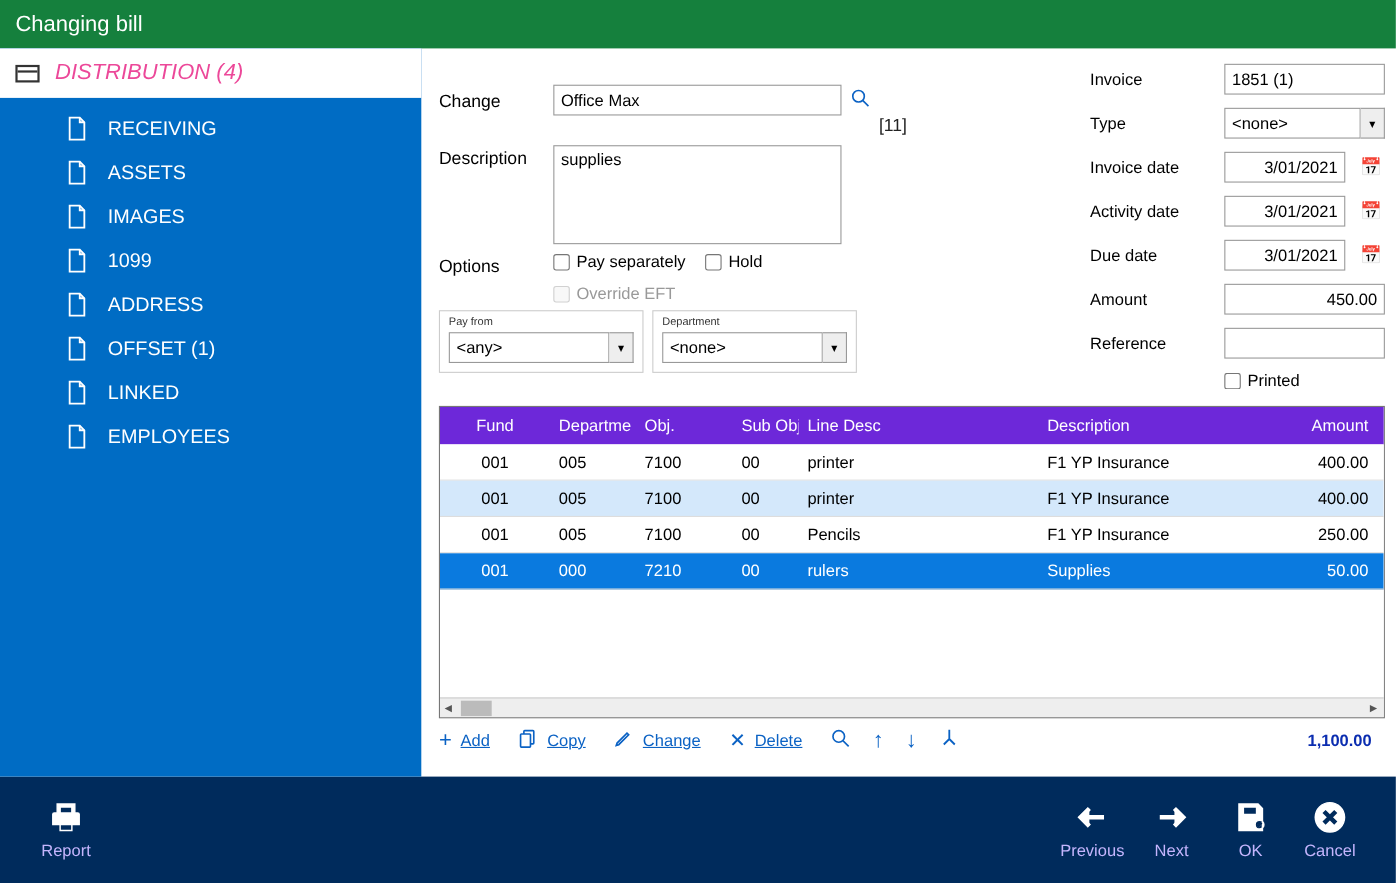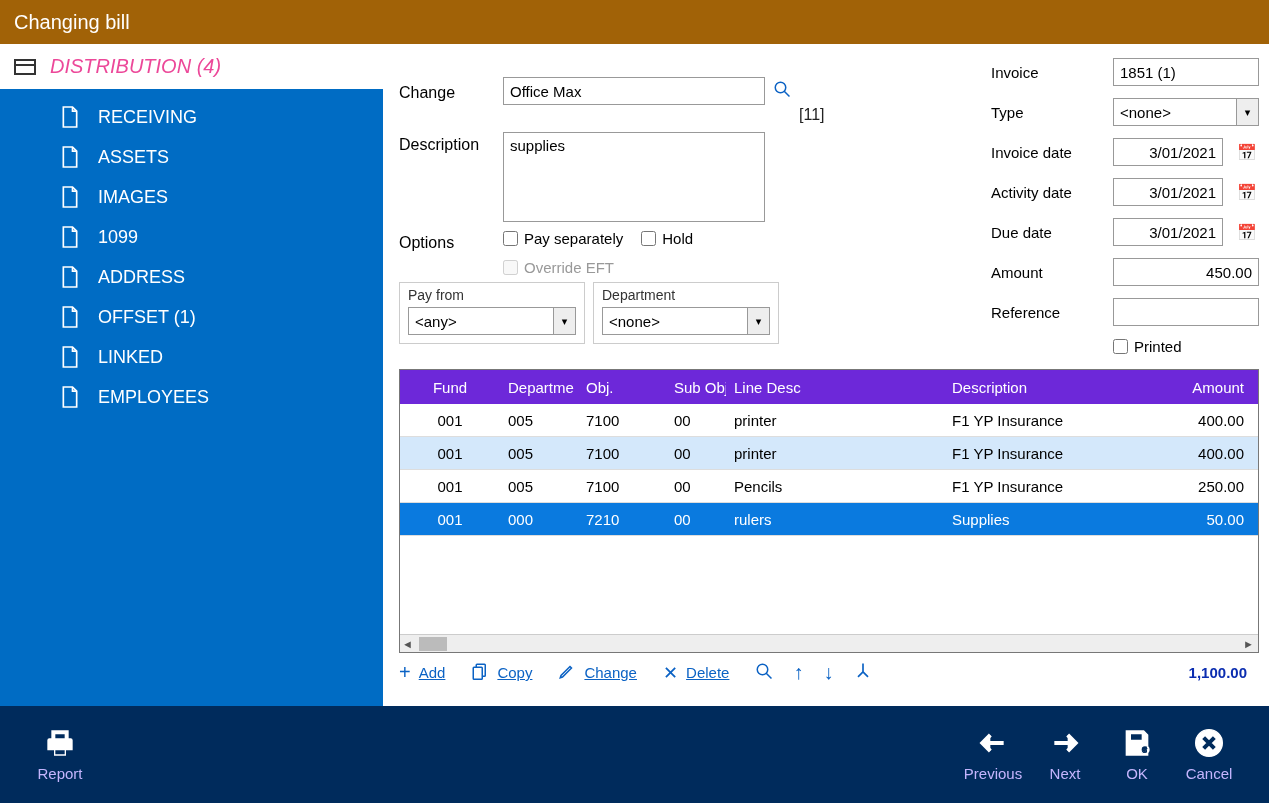--- a/index.html
+++ b/index.html
@@ -1,18 +1,18 @@
 <!DOCTYPE html>
 <html><head>
 <meta charset="utf-8">
 <style>
 * { box-sizing: border-box; margin: 0; padding: 0; font-family: "Segoe UI", Arial, sans-serif; }
 html, body { width: 1269px; height: 803px; overflow: hidden; background: #fff; }
 
-.titlebar { height: 44px; background: #a16207; color: #fff; display: flex; align-items: center; padding: 0 14px; font-size: 20px; }
+.titlebar { height: 44px; background: #15803d; color: #fff; display: flex; align-items: center; padding: 0 14px; font-size: 20px; }
 
 .main-area { display: flex; height: 662px; }
 
 .sidebar { width: 384px; background: #006cc4; color: #fff; display: flex; flex-direction: column; }
 .sidebar-header { height: 45px; background: #fff; color: #ec4899; display: flex; align-items: center; padding-left: 14px; gap: 14px; font-size: 20px; font-style: italic; }
 .sidebar-header .window-icon { width: 22px; height: 16px; border: 2px solid #333; position: relative; display:inline-block; }
 .sidebar-header .window-icon::before { content:""; position:absolute; top:3px; left:0; right:0; height:2px; background:#333; }
 .sidebar-items { padding: 8px 0 0 60px; }
 .sidebar-item { display:flex; align-items:center; gap:18px; height:40px; font-size:18px; cursor:pointer; }
 .doc-icon { width:20px; height:24px; display:inline-block; }
@@ -32,21 +32,21 @@
 .type-select { display:flex; }
 .type-select .sel-box { border:1px solid #999; height:28px; flex:1; padding:2px 6px; font-size:15px; display:flex; align-items:center; }
 .sel-btn { width:22px; height:28px; border:1px solid #999; border-left:none; background:#eee; display:flex; align-items:center; justify-content:center; font-size:11px; cursor:pointer; }
 .opts-row { display:flex; gap:18px; align-items:center; }
 .chk { display:flex; align-items:center; gap:6px; font-size:15px; }
 .chk input { width:15px; height:15px; }
 .chk.disabled { color:#999; }
 
 .group-boxes { display:flex; gap:8px; margin-top:4px; }
 .group-box { border:1px solid #ccc; padding:4px 8px 8px 8px; width:186px; }
-.group-box .g-title { font-size:14px; color:#333; margin-bottom:4px; }
+.group-box .g-title { font-size:10px; color:#333; margin-bottom:4px; }
 .group-box .type-select .sel-box { height:28px; }
 
 .table-wrap { margin-top:14px; border:1px solid #777; height:284px; display:flex; flex-direction:column; overflow:hidden; width: 860px;}
 .thead { background:#6d28d9; color:#fff; display:flex; height:34px; align-items:center; font-size:15px; }
 .thead > div, .trow > div { padding:0 8px; overflow:hidden; white-space:nowrap; }
 .col-fund { width:100px; text-align:center;} 
 .col-dept { width:78px; } 
 .col-obj { width:88px; } 
 .col-sub { width:60px; } 
 .col-desc { width:218px; } 

